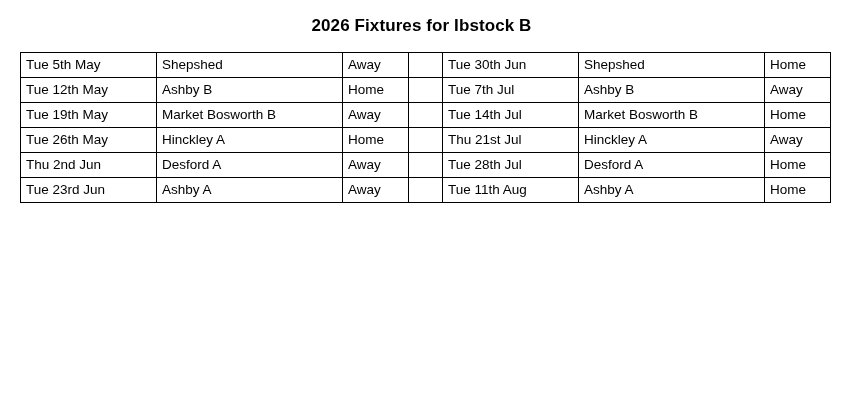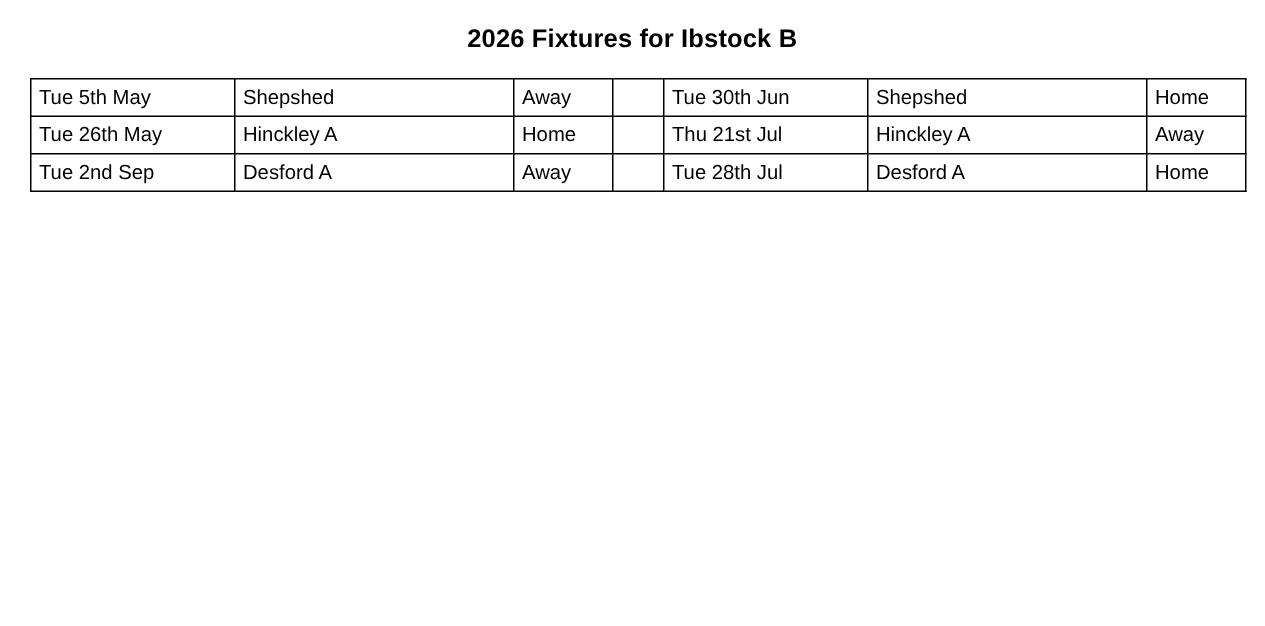--- a/index.html
+++ b/index.html
@@ -71,41 +71,68 @@
         <tr>
           <td class="c-date">Tue 5th May</td>
           <td class="c-team">Shepshed</td>
           <td class="c-venue">Away</td>
           <td class="spacer"></td>
           <td class="c-date">Tue 30th Jun</td>
           <td class="c-team">Shepshed</td>
           <td class="c-venue">Home</td>
         </tr>
 
+        <tr>
+          <td class="c-date">Tue 12th May</td>
+          <td class="c-team">Ashby B</td>
+          <td class="c-venue">Home</td>
+          <td class="spacer"></td>
+          <td class="c-date">Tue 7th Jul</td>
+          <td class="c-team">Ashby B</td>
+          <td class="c-venue">Away</td>
+        </tr>
 
+        <tr>
+          <td class="c-date">Tue 19th May</td>
+          <td class="c-team">Market Bosworth B</td>
+          <td class="c-venue">Away</td>
+          <td class="spacer"></td>
+          <td class="c-date">Tue 14th Jul</td>
+          <td class="c-team">Market Bosworth B</td>
+          <td class="c-venue">Home</td>
+        </tr>
 
         <tr>
           <td class="c-date">Tue 26th May</td>
           <td class="c-team">Hinckley A</td>
           <td class="c-venue">Home</td>
           <td class="spacer"></td>
           <td class="c-date">Thu 21st Jul</td>
           <td class="c-team">Hinckley A</td>
           <td class="c-venue">Away</td>
         </tr>
 
         <tr>
-          <td class="c-date">Tue 2nd Sep</td>
+          <td class="c-date">Thu 2nd Jun</td>
           <td class="c-team">Desford A</td>
           <td class="c-venue">Away</td>
           <td class="spacer"></td>
           <td class="c-date">Tue 28th Jul</td>
           <td class="c-team">Desford A</td>
           <td class="c-venue">Home</td>
         </tr>
 
 
+        <tr>
+          <td class="c-date">Tue 23rd Jun</td>
+          <td class="c-team">Ashby A</td>
+          <td class="c-venue">Away</td>
+          <td class="spacer"></td>
+          <td class="c-date">Tue 11th Aug</td>
+          <td class="c-team">Ashby A</td>
+          <td class="c-venue">Home</td>
+        </tr>
 
       </tbody>
     </table>
   </div>
 
 </div>
 
 </body></html>

